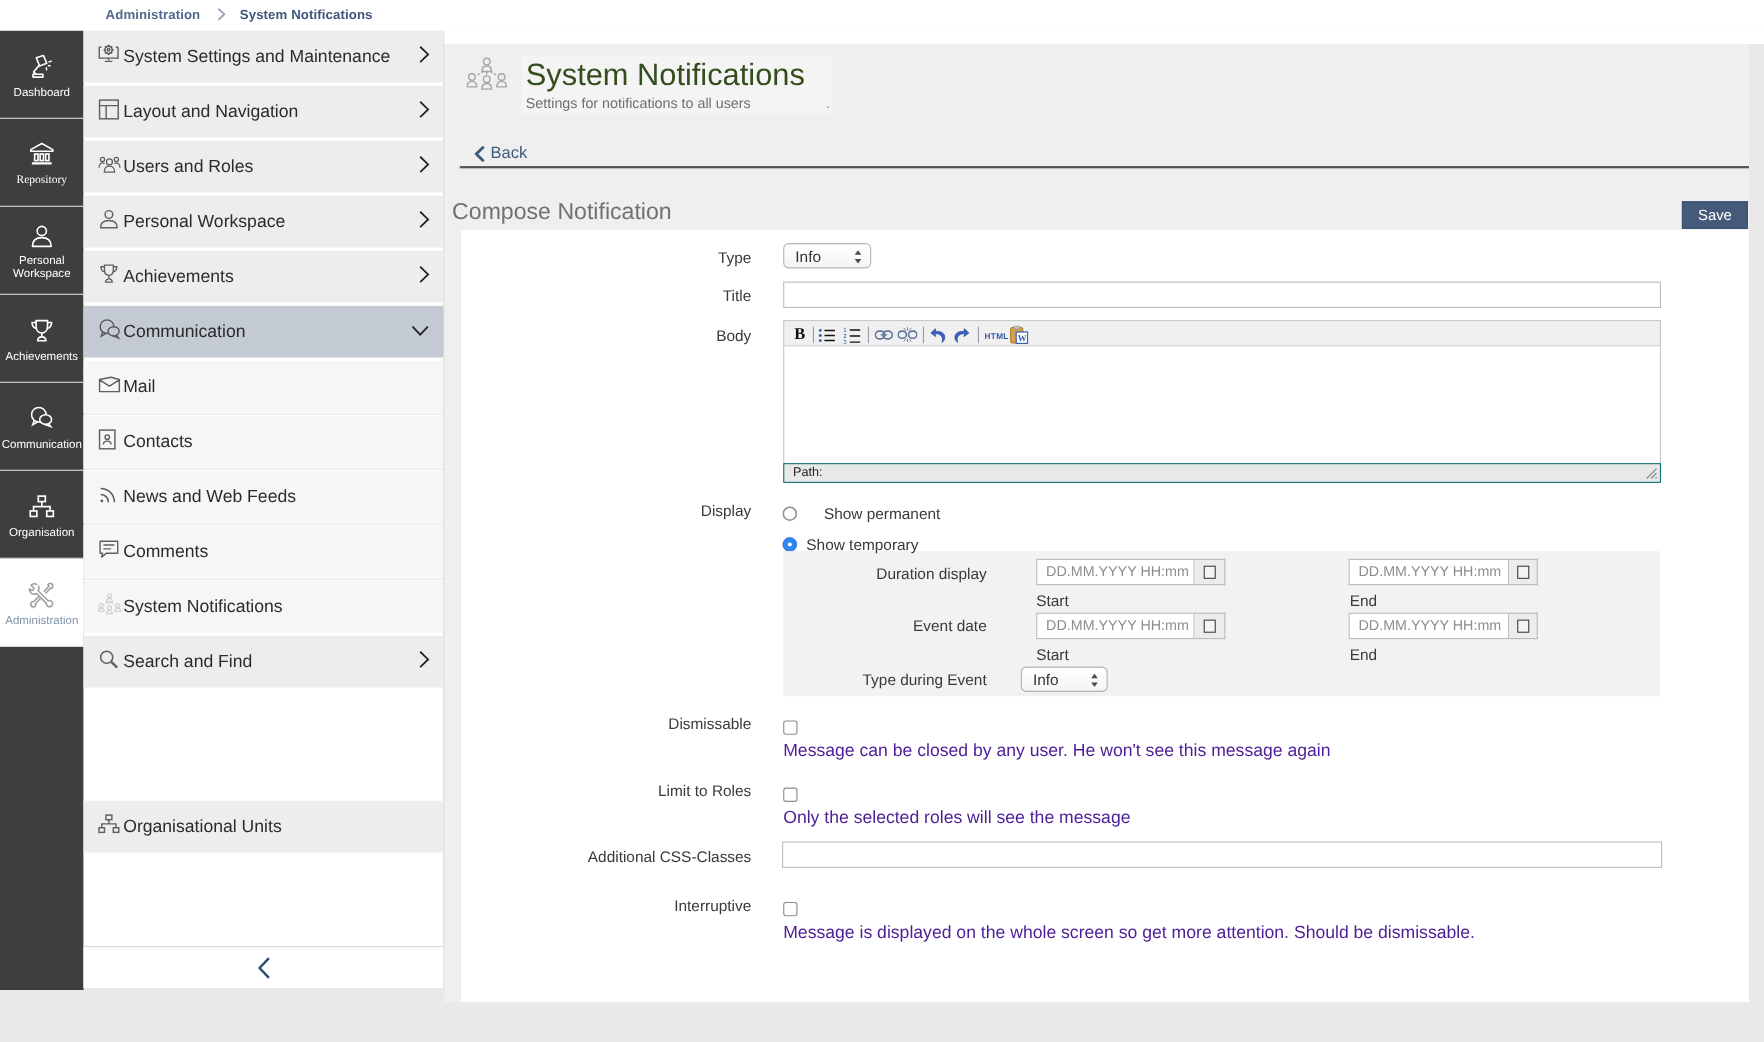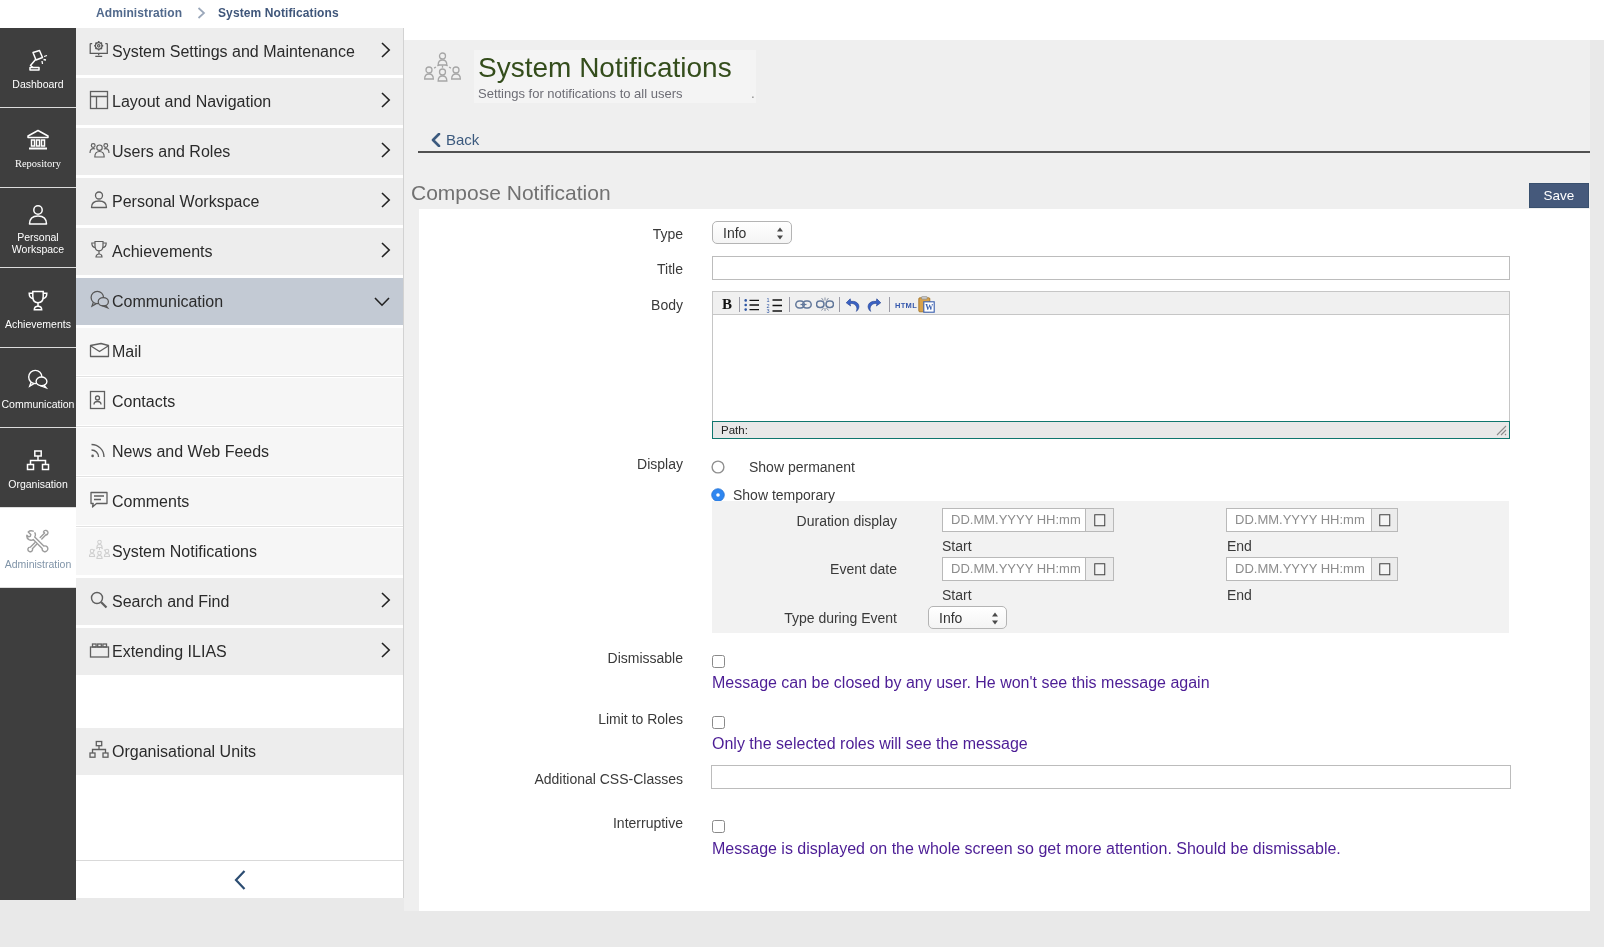--- a/index.html
+++ b/index.html
@@ -275,34 +275,20 @@
       <div class="mtx">System Notifications</div>
     </div>
     <div class="mitem" style="top: 550px;">
       <div class="mic"><svg width="20" height="20" viewBox="0 0 20 20">
           <g fill="none" stroke="#5f5f5f" stroke-width="1.4">
             <circle cx="8" cy="8" r="5.5"></circle>
             <path d="M12.2 12.2 L17.5 17.5" stroke-width="2.2"></path>
           </g>
         </svg></div>
       <div class="mtx">Search and Find</div>
-      <div class="chev"><svg width="11" height="18" viewBox="0 0 11 18">
-          <path d="M2 2 L9.2 9 L2 16" fill="none" stroke="#222" stroke-width="1.6"></path>
-        </svg></div>
-    </div>
-    <div class="mitem" style="top: 600px;">
-      <div class="mic"><svg width="21" height="17" viewBox="0 0 21 17">
-          <g fill="none" stroke="#5f5f5f" stroke-width="1.3">
-            <rect x="1.5" y="5.5" width="18" height="10"></rect>
-            <rect x="3.5" y="2.5" width="3.6" height="3"></rect>
-            <rect x="8.7" y="2.5" width="3.6" height="3"></rect>
-            <rect x="13.9" y="2.5" width="3.6" height="3"></rect>
-          </g>
-        </svg></div>
-      <div class="mtx">Extending ILIAS</div>
       <div class="chev"><svg width="11" height="18" viewBox="0 0 11 18">
           <path d="M2 2 L9.2 9 L2 16" fill="none" stroke="#222" stroke-width="1.6"></path>
         </svg></div>
     </div>
     <div class="mitem" style="top: 700px;">
       <div class="mic"><svg width="20" height="20" viewBox="0 0 20 20">
           <g fill="none" stroke="#5f5f5f" stroke-width="1.3">
             <rect x="7.3" y="1.5" width="5.4" height="4.2"></rect>
             <path d="M10 5.7 V9.5 M3.5 13 V9.5 H16.5 V13"></path>
             <rect x="1" y="13" width="5" height="4.2"></rect>

